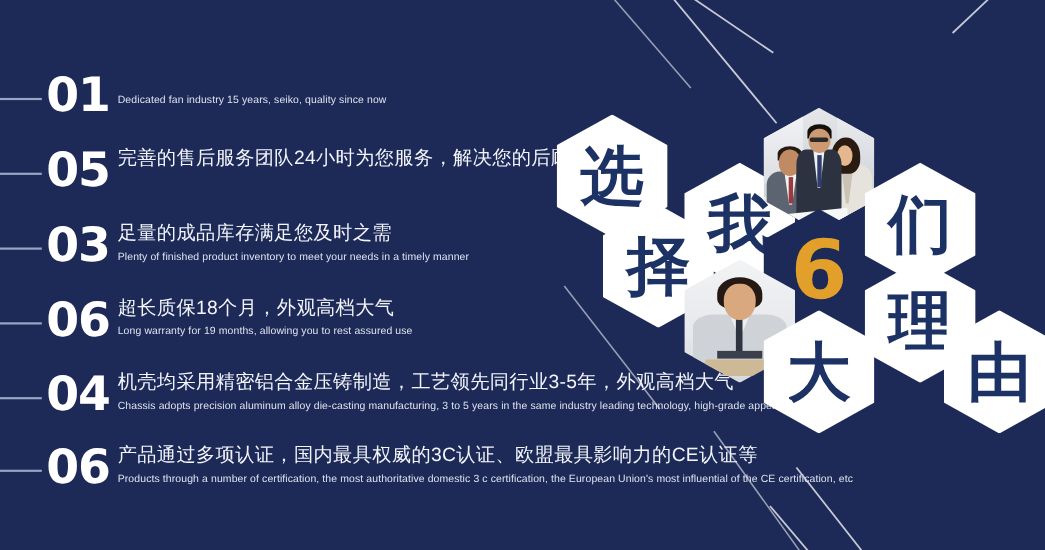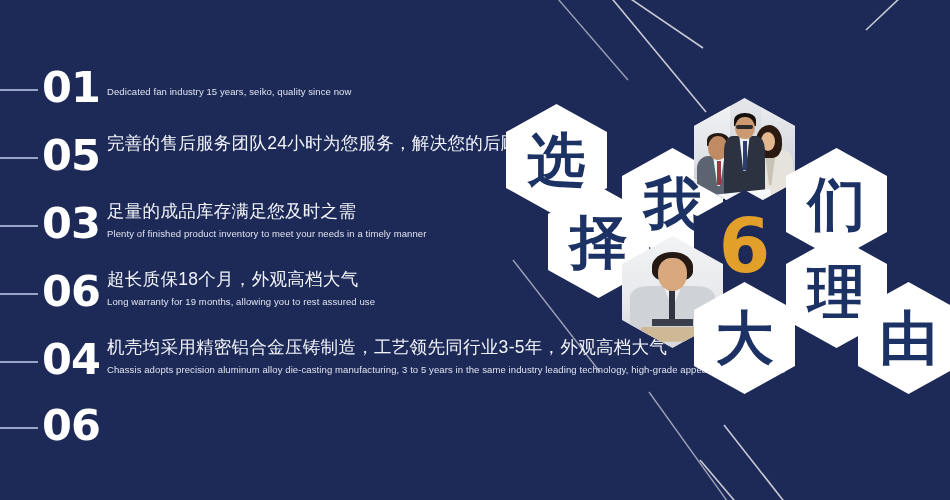--- a/index.html
+++ b/index.html
@@ -203,20 +203,24 @@
       <span class="num">04</span>
       <span class="texts">
         <span class="cn">机壳均采用精密铝合金压铸制造，工艺领先同行业3-5年，外观高档大气</span><br>
         <span class="en">Chassis adopts precision aluminum alloy die-casting manufacturing, 3 to 5 years in the same industry leading technology, high-grade appearance atmosphere</span>
       </span>
     </div>
 
     <div class="reason-row" style="top:386px;">
       <span class="dash"></span>
       <span class="num">06</span>
+      <span class="texts">
+        <span class="cn">产品通过多项认证，国内最具权威的3C认证、欧盟最具影响力的CE认证等</span><br>
+        <span class="en">Products through a number of certification, the most authoritative domestic 3 c certification, the European Union's most influential of the CE certification, etc</span>
+      </span>
     </div>
 
   </div>
 
   <div class="hexwrap">
 
     <div class="hex white" style="left:506px; top:104px; width:101px; height:112px;">
       <span class="glyph" style="font-size:58px;">选</span>
     </div>
 

